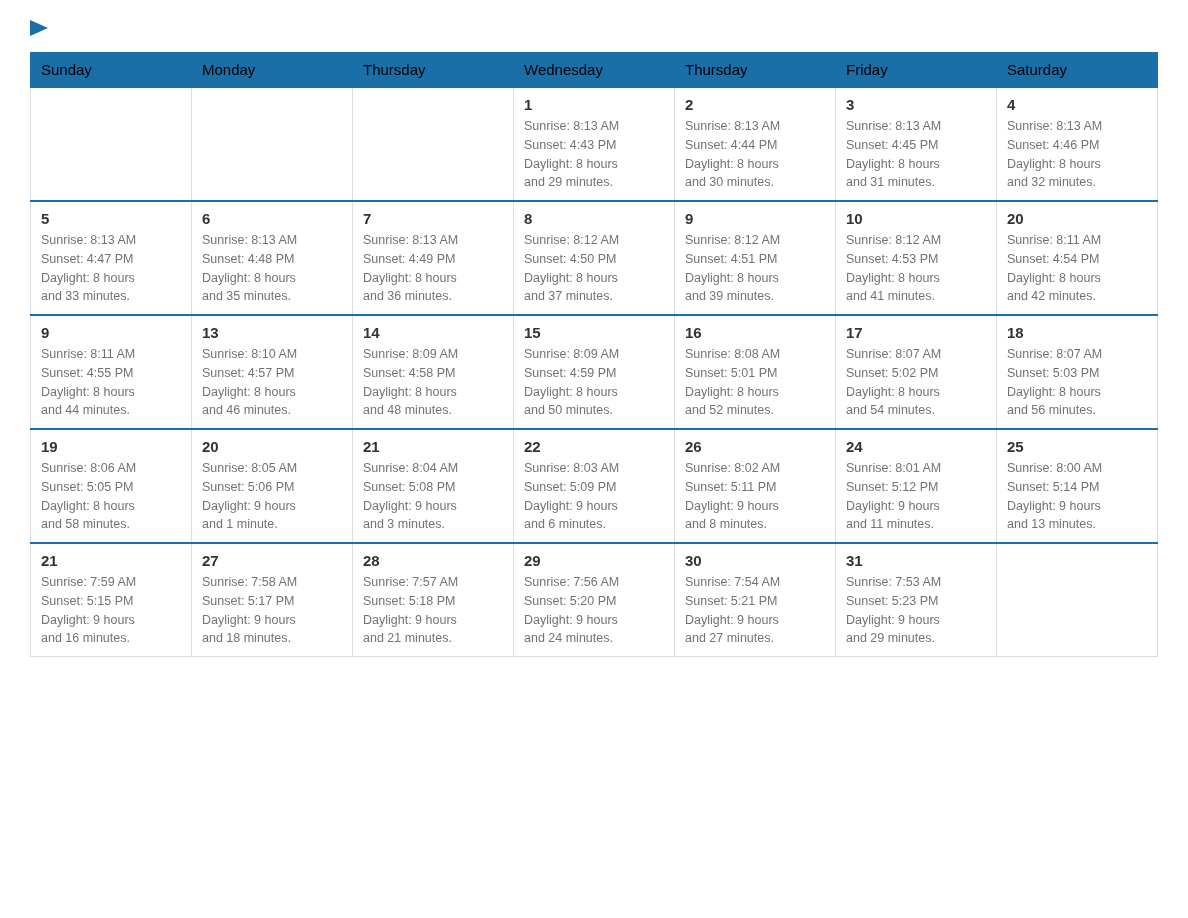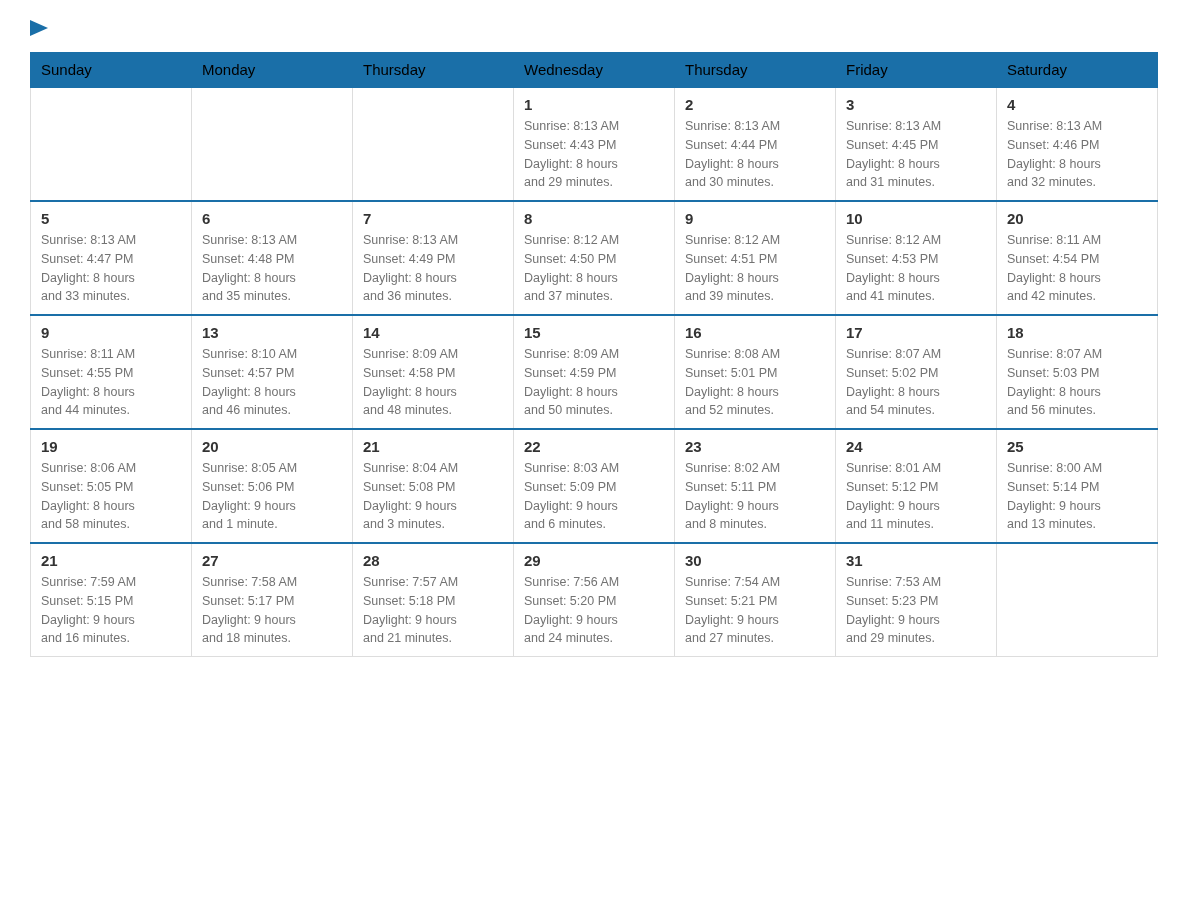--- a/index.html
+++ b/index.html
@@ -223,21 +223,21 @@
         </td>
         <td>
           <span class="day-number">21</span>
           <div class="day-info">Sunrise: 8:04 AM<br>Sunset: 5:08 PM<br>Daylight: 9 hours<br>and 3 minutes.</div>
         </td>
         <td>
           <span class="day-number">22</span>
           <div class="day-info">Sunrise: 8:03 AM<br>Sunset: 5:09 PM<br>Daylight: 9 hours<br>and 6 minutes.</div>
         </td>
         <td>
-          <span class="day-number">23</span>
+          <span class="day-number">26</span>
           <div class="day-info">Sunrise: 8:02 AM<br>Sunset: 5:11 PM<br>Daylight: 9 hours<br>and 8 minutes.</div>
         </td>
         <td>
           <span class="day-number">24</span>
           <div class="day-info">Sunrise: 8:01 AM<br>Sunset: 5:12 PM<br>Daylight: 9 hours<br>and 11 minutes.</div>
         </td>
         <td>
           <span class="day-number">25</span>
           <div class="day-info">Sunrise: 8:00 AM<br>Sunset: 5:14 PM<br>Daylight: 9 hours<br>and 13 minutes.</div>
         </td>

